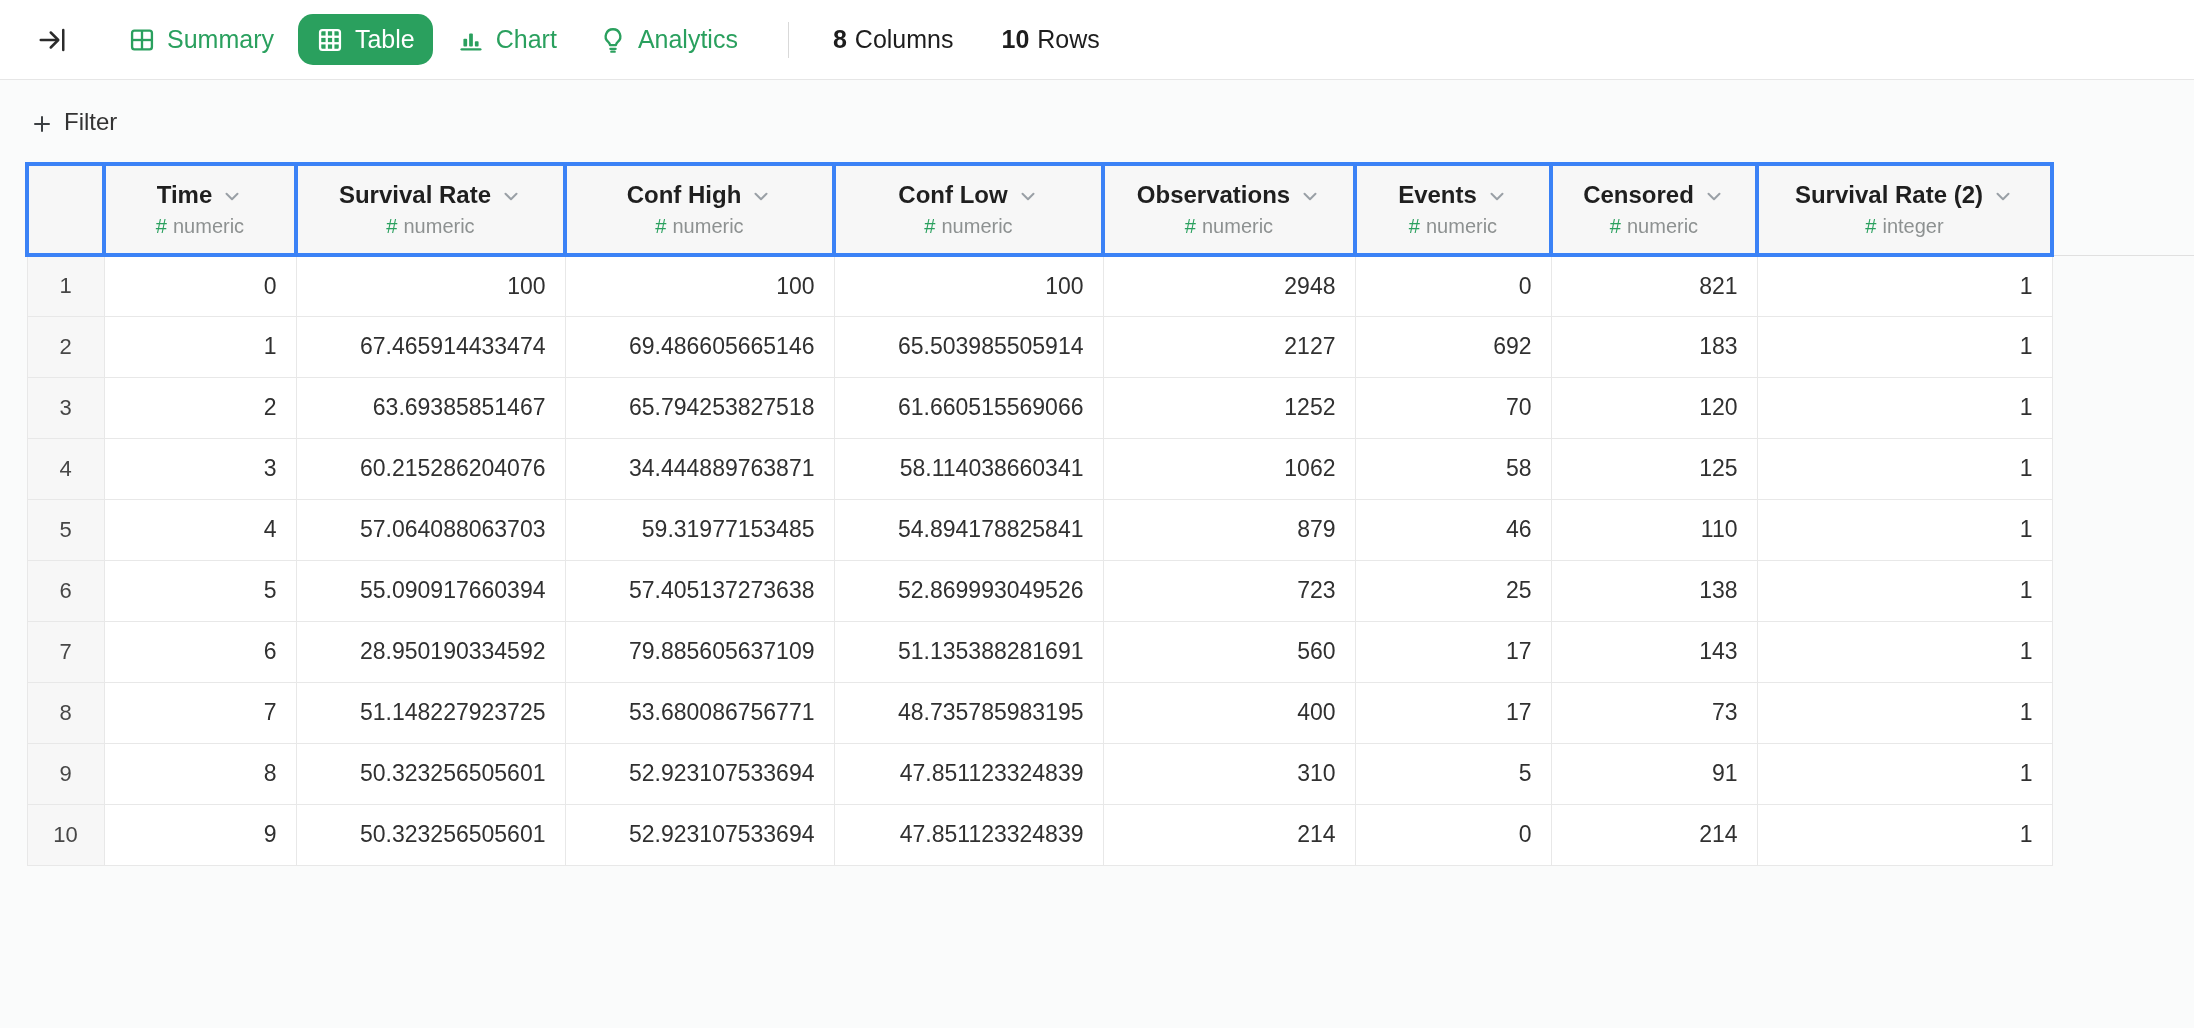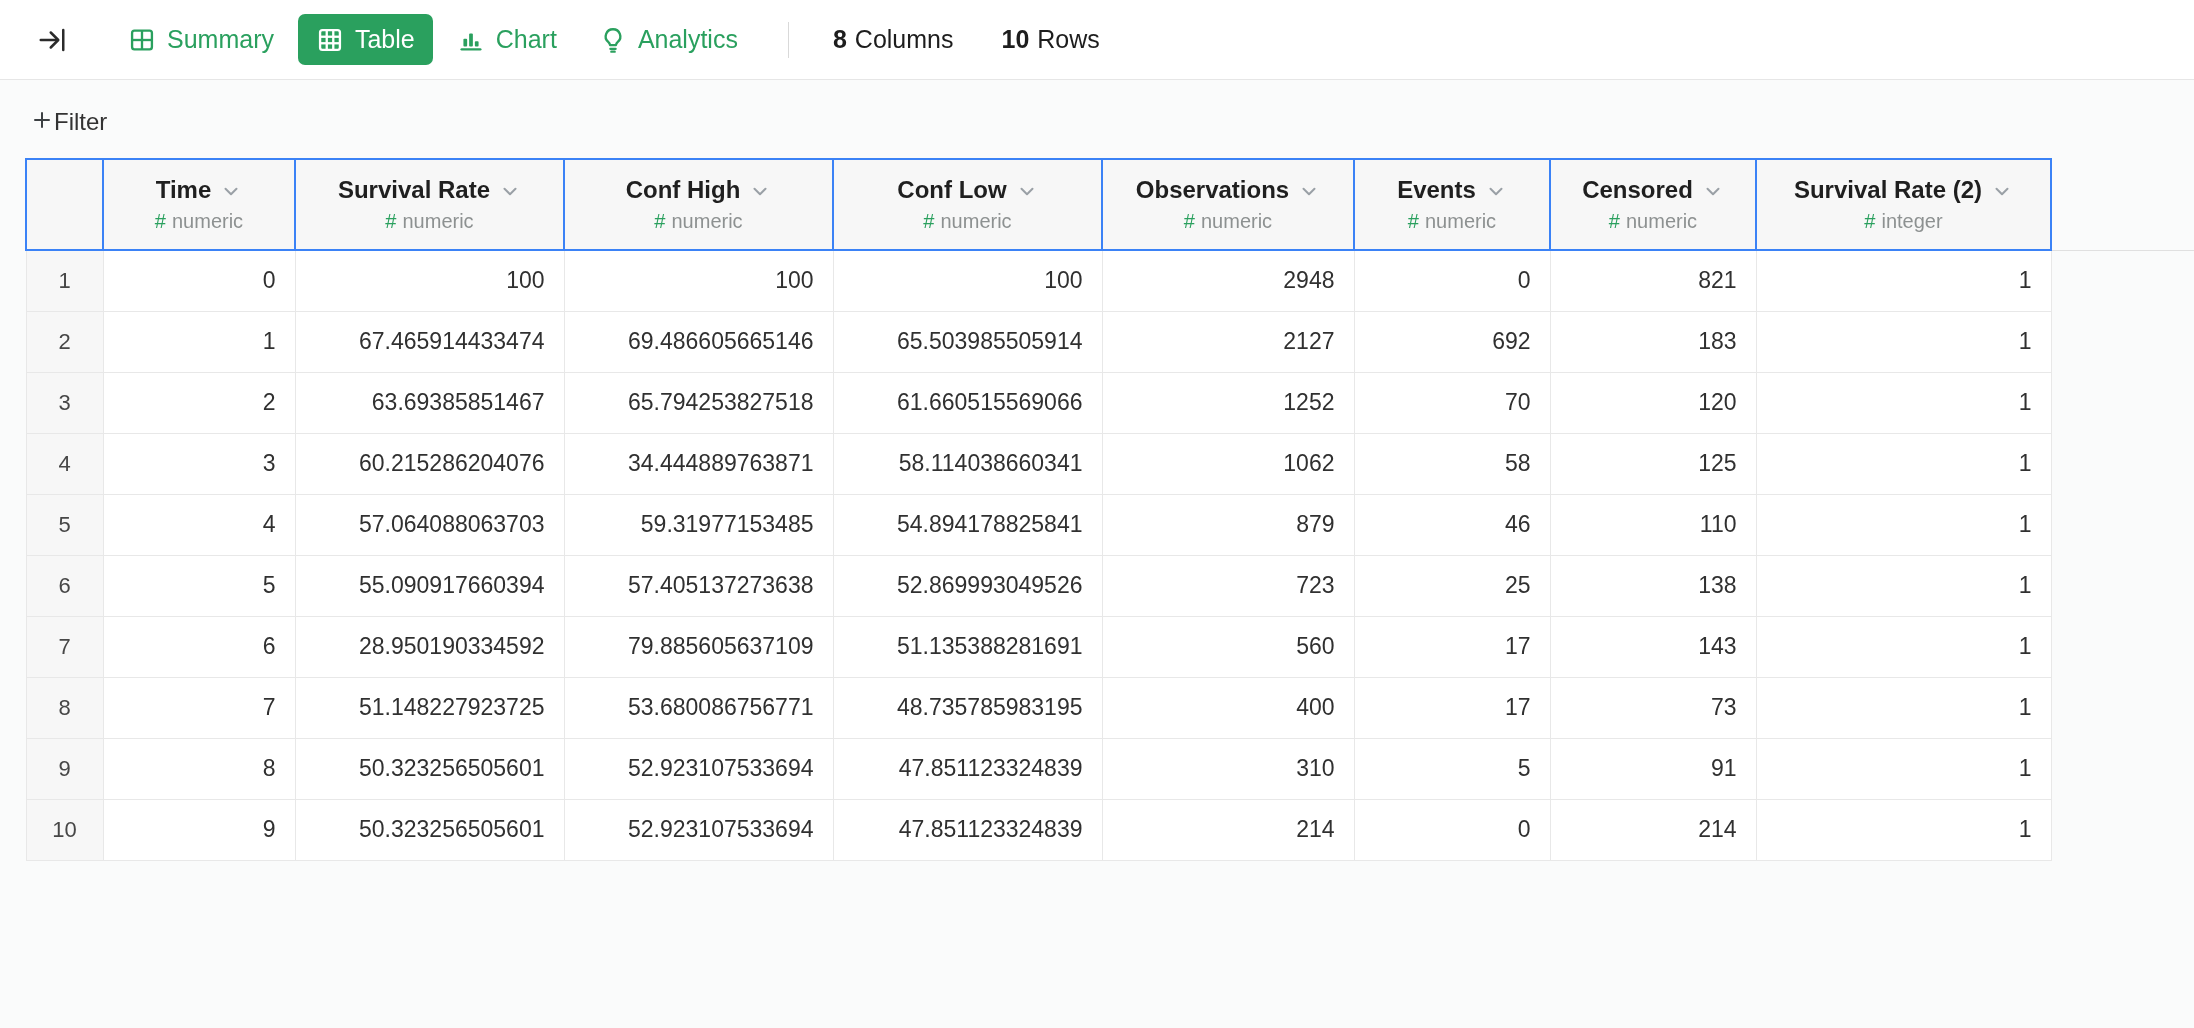--- a/index.html
+++ b/index.html
@@ -21,40 +21,40 @@
     color:#2b2b2b; cursor:pointer; margin-right:36px; flex:0 0 auto;
   }
   .collapse-btn svg { width:30px; height:30px; }
   .tabs { display:flex; align-items:flex-end; gap:6px; }
   .tab {
     display:flex; align-items:center; gap:11px;
     padding:11px 18px; border-radius:7px;
     font-size:25px; color:var(--accent); cursor:pointer; white-space:nowrap;
   }
   .tab svg { width:28px; height:28px; flex:0 0 auto; }
-  .tab.active { background:var(--accent); color:#ffffff; }
+  .tab.active { background:var(--accent); color:#ffffff;border-radius:15px; }
   .vdivider { width:1px; height:36px; background:#d9d9d9; margin:0 44px 0 32px; }
   .counts { display:flex; align-items:center; gap:48px; font-size:25px; color:#1d1d1d; }
   .count b { font-weight:700; margin-right:8px; }
 
   
   .filter-row { padding:28px 0 22px 30px; }
   .filter-btn {
-    display:inline-flex; align-items:flex-start; 
+    display:inline-flex; align-items:flex-end; gap:10px;
     font-size:24px; color:#333333; cursor:pointer;
   }
   .filter-btn svg { width:24px; height:24px; }
 
   
   .table-wrap { margin-left:25px; }
   table { border-collapse:collapse; table-layout:fixed; width:2169px; }
   th, td { overflow:hidden; white-space:nowrap; }
 
   thead th {
-    background:#f7f7f7; border:2px solid #3b82f6;
+    background:#f7f7f7; border:4px solid #3b82f6;
     height:91px; vertical-align:middle; padding:0 8px;
     font-weight:400;
   }
   thead th.filler {
     background:transparent; border:none; border-bottom:1px solid #e0e0e0;
   }
   .col-name {
     display:flex; align-items:center; justify-content:center; gap:9px;
     font-size:24px; font-weight:700; color:#1f1f1f; line-height:1.1;
   }

